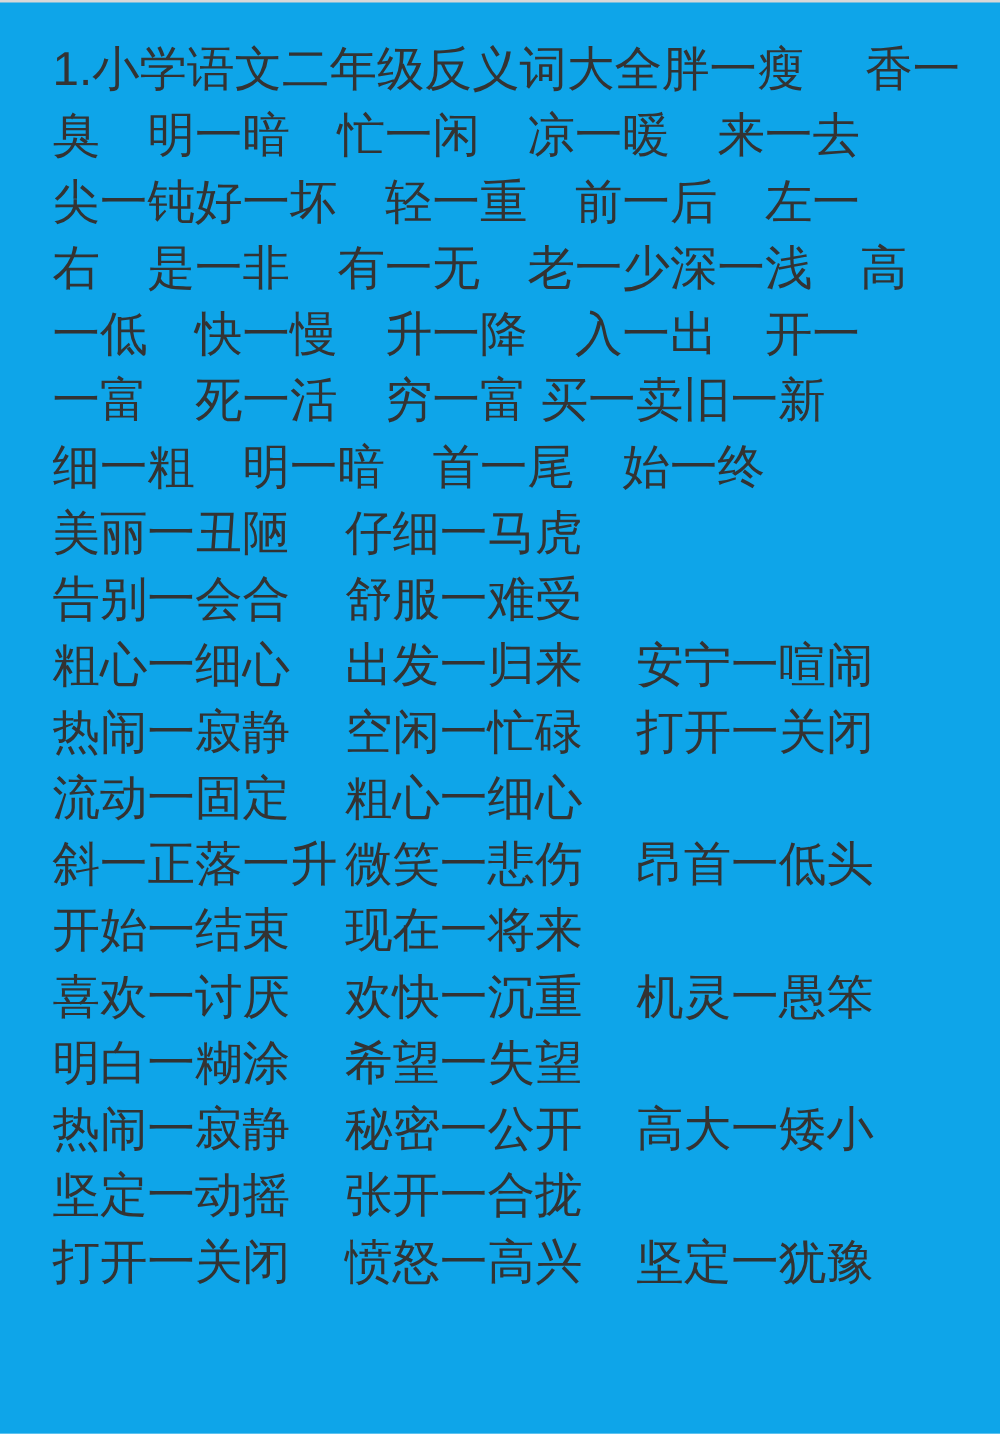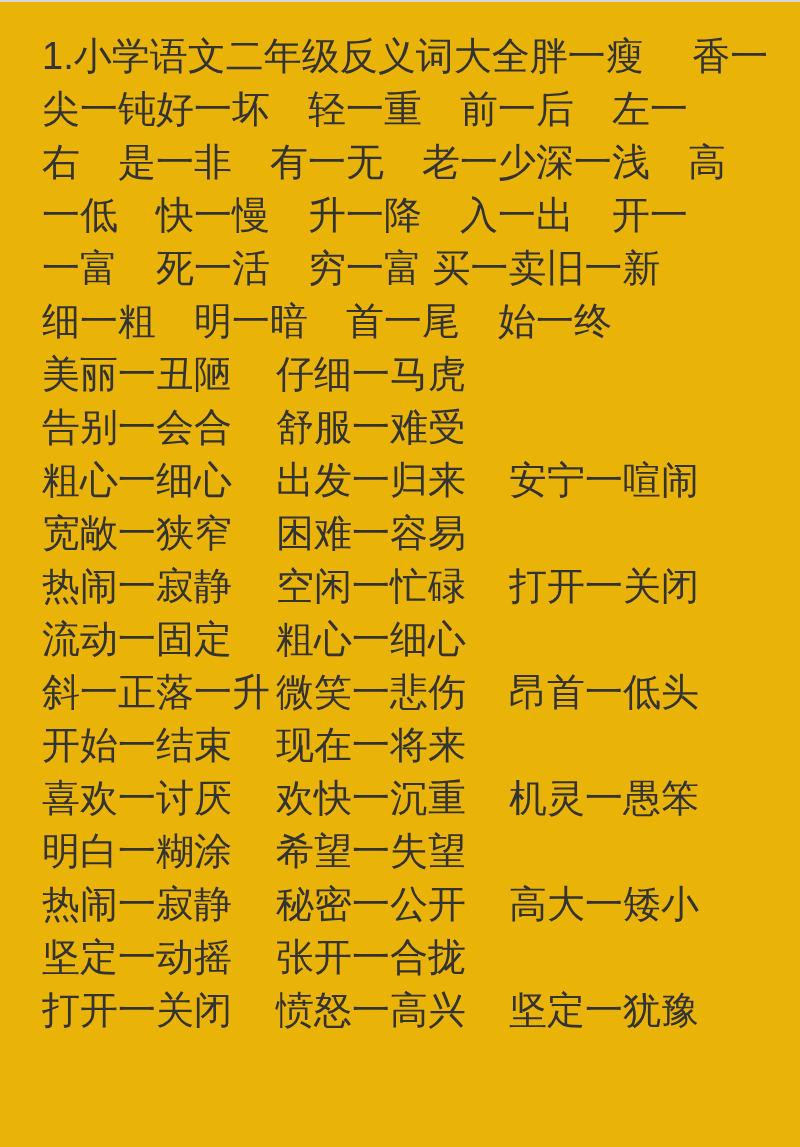--- a/index.html
+++ b/index.html
@@ -3,21 +3,21 @@
 <meta charset="utf-8">
 <style>
   html, body {
     margin: 0;
     padding: 0;
   }
   .page {
     position: relative;
     width: 800px;
     height: 1147px;
-    background: #eab308;
+    background: #0ea5e9;
     border-top: 2px solid #d8d8d8;
     box-sizing: border-box;
     overflow: hidden;
     font-family: "Liberation Sans", sans-serif;
     color: #333333;
     font-size: 38px;
     font-weight: 500;
     line-height: 53px;
   }
   .content {
@@ -37,20 +37,21 @@
   }
 </style>
 </head>
 <body>
 
 <div class="page">
   <div class="content">
 
     <div class="intro">
       <div class="line">1.小学语文二年级反义词大全胖一瘦　 香一</div>
+      <div class="line">臭　明一暗　忙一闲　凉一暖　来一去</div>
       <div class="line">尖一钝好一坏　轻一重　前一后　左一</div>
       <div class="line">右　是一非　有一无　老一少深一浅　高</div>
       <div class="line">一低　快一慢　升一降　入一出　开一</div>
       <div class="line">一富　死一活　穷一富 买一卖旧一新</div>
       <div class="line">细一粗　明一暗　首一尾　始一终</div>
     </div>
 
     <div class="pairs">
       <div class="row">
         <span class="cell">美丽一丑陋</span>
@@ -58,25 +59,20 @@
       </div>
       <div class="row">
         <span class="cell">告别一会合</span>
         <span class="cell">舒服一难受</span>
         <span class="cell"></span>
       </div>
       <div class="row">
         <span class="cell">粗心一细心</span>
         <span class="cell">出发一归来</span>
         <span class="cell">安宁一喧闹</span>
-      </div>
-      <div class="row">
-        <span class="cell">宽敞一狭窄</span>
-        <span class="cell">困难一容易</span>
-        <span class="cell"></span>
       </div>
       <div class="row">
         <span class="cell">热闹一寂静</span>
         <span class="cell">空闲一忙碌</span>
         <span class="cell">打开一关闭</span>
       </div>
       <div class="row">
         <span class="cell">流动一固定</span>
         <span class="cell">粗心一细心</span>
         <span class="cell"></span>

